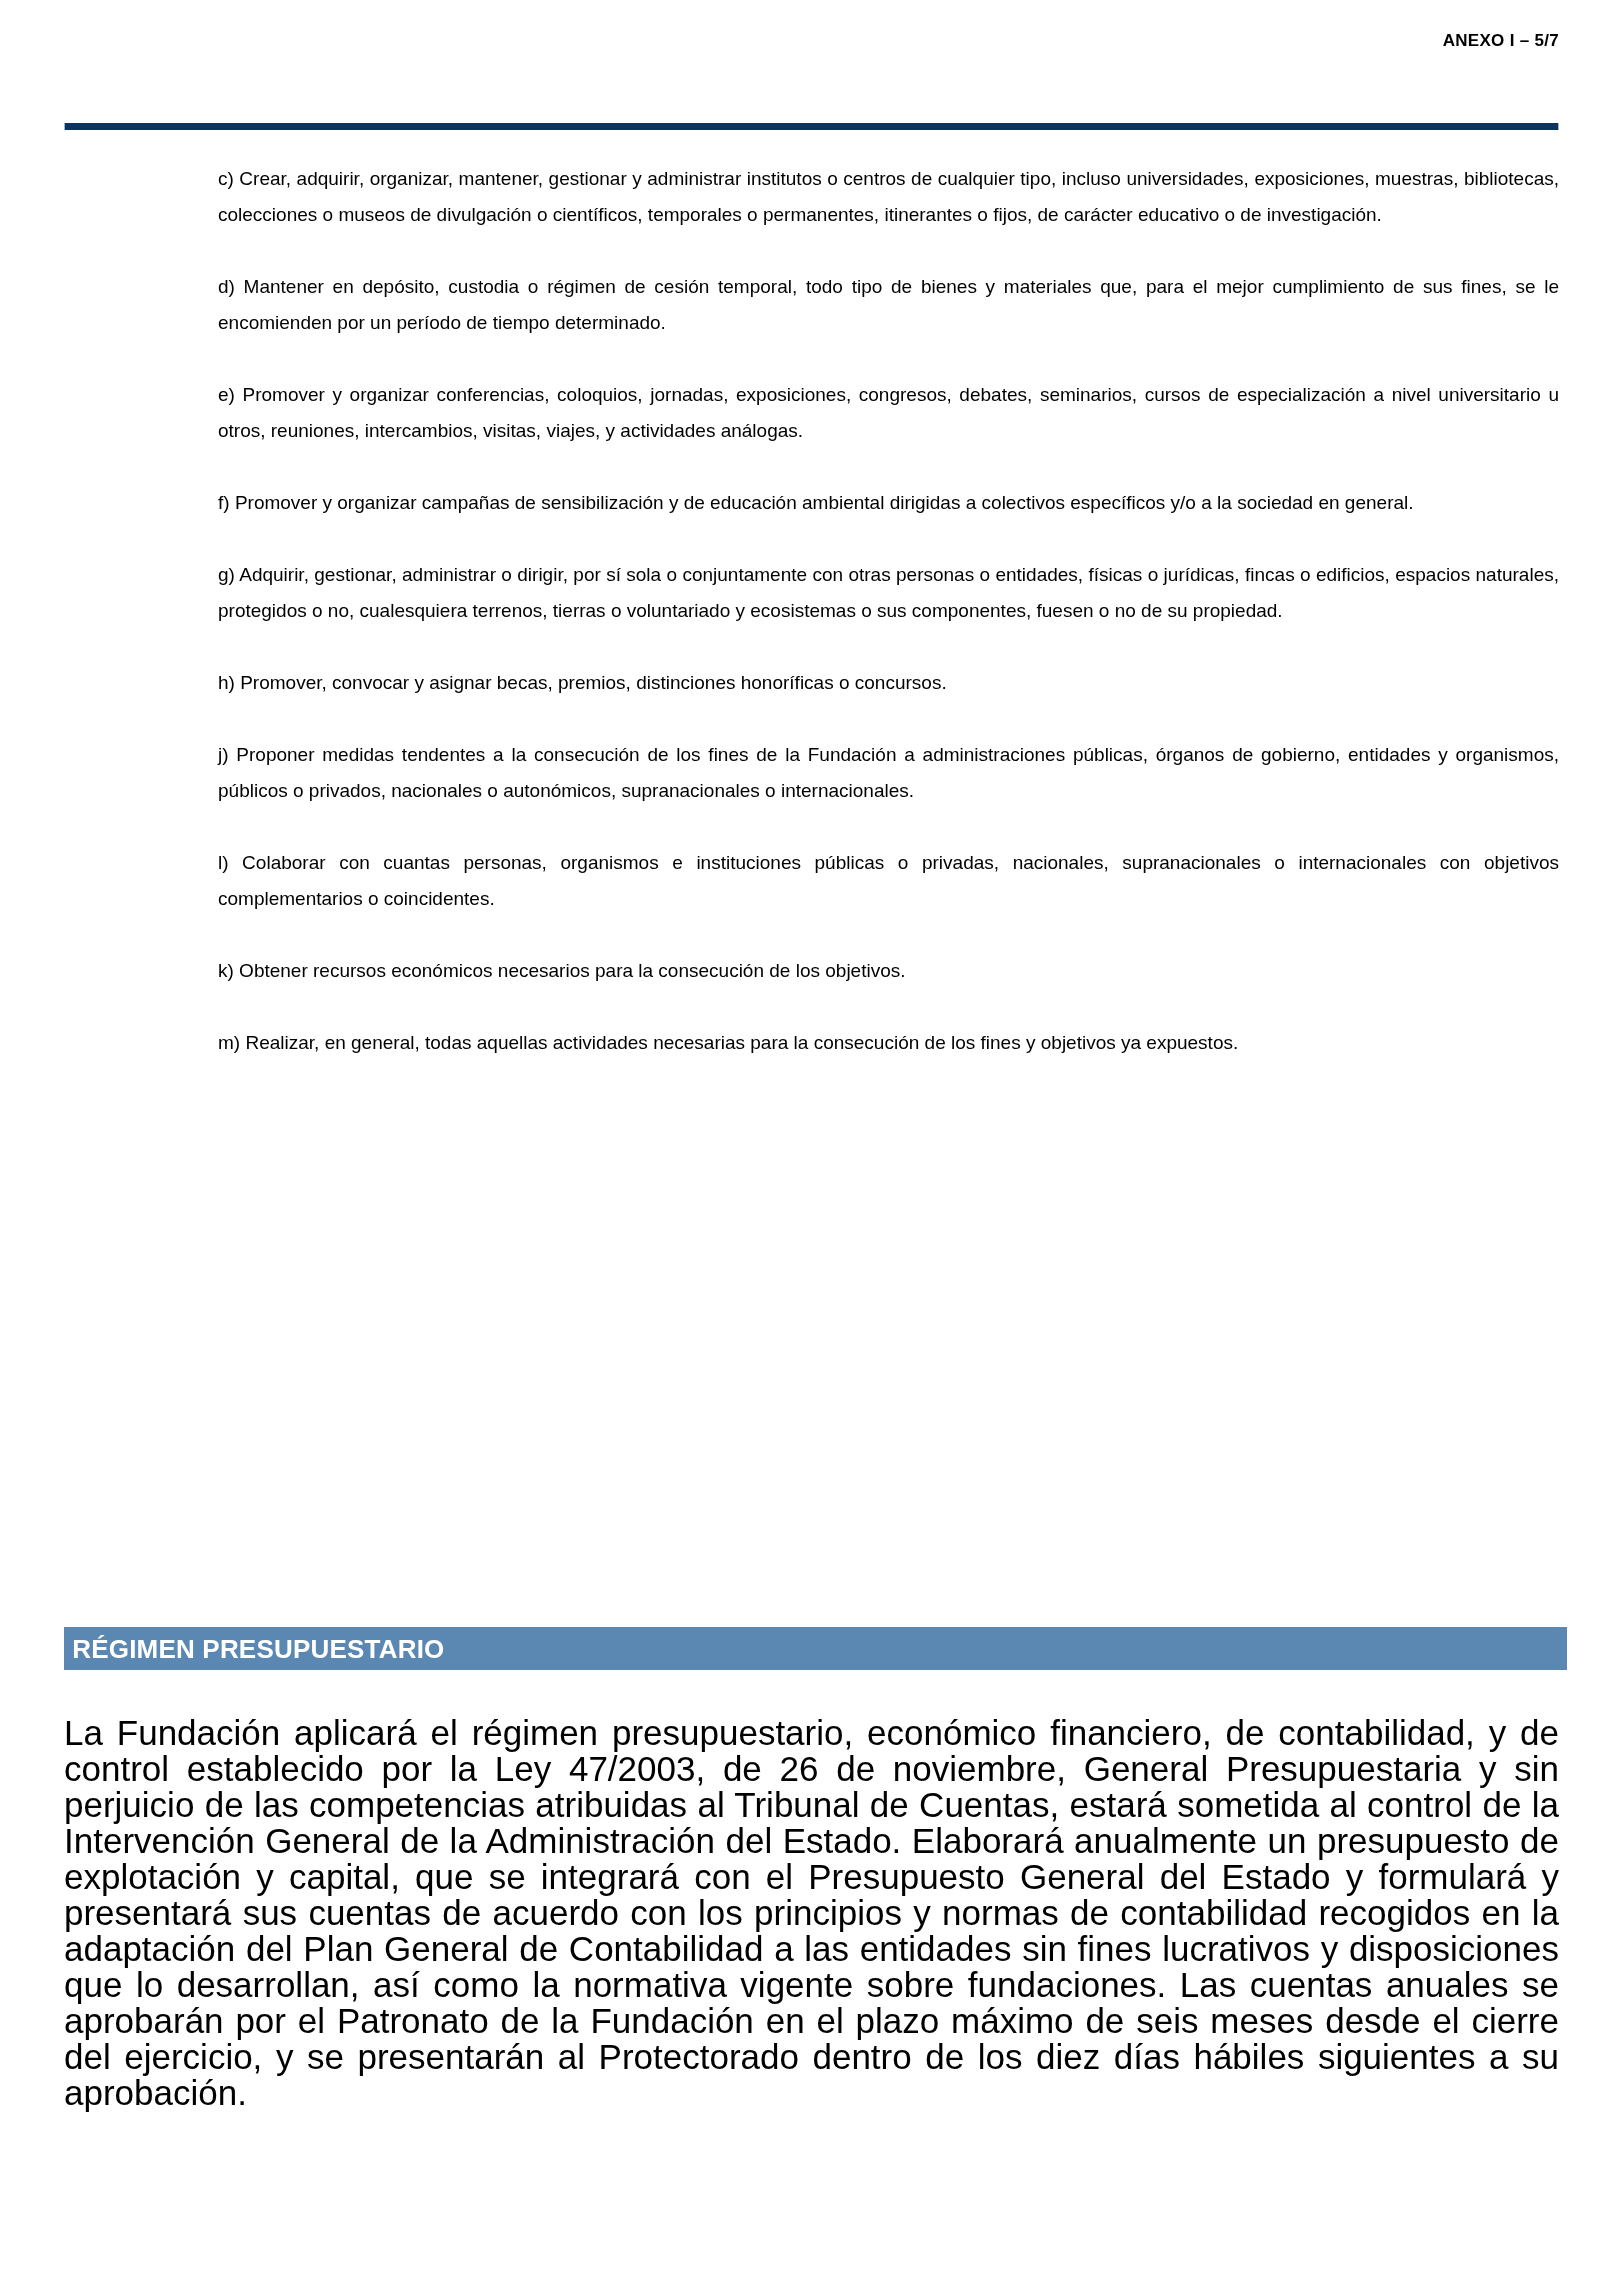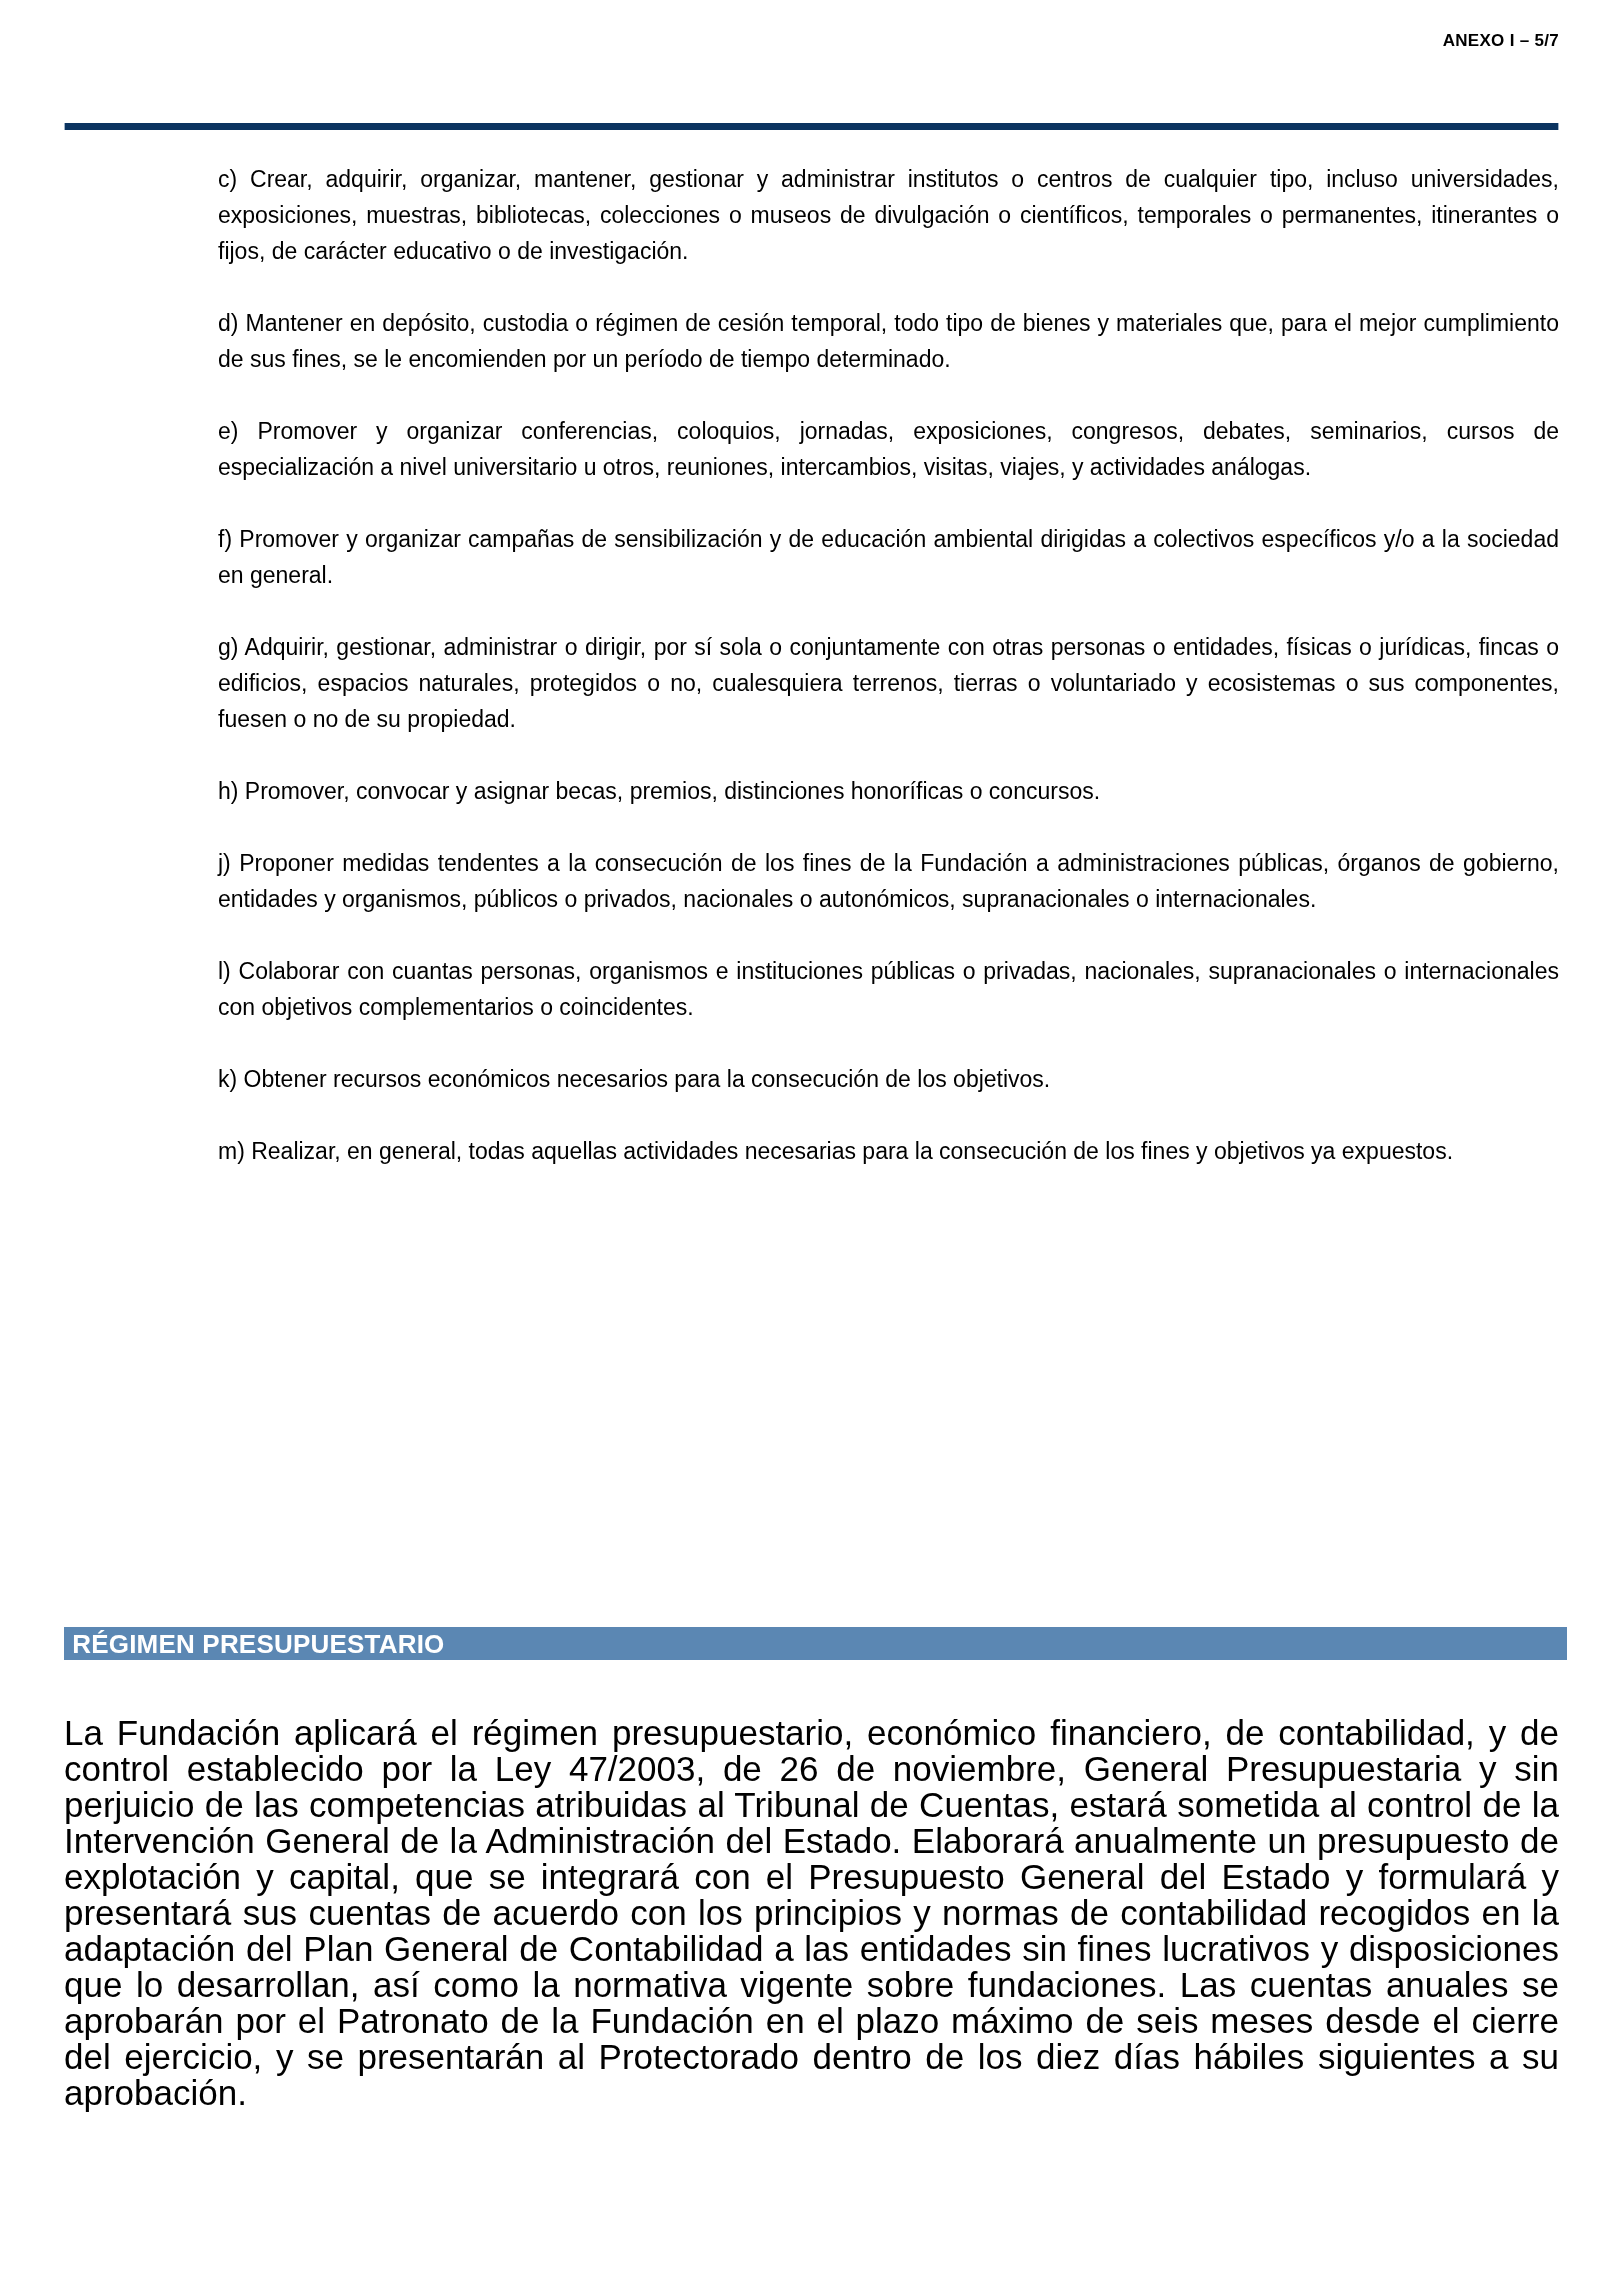--- a/index.html
+++ b/index.html
@@ -57,37 +57,37 @@
     left: 0;
     width: 1623px;
   }
 
   .list-block {
     margin: 0 0 0 0;
     padding: 0 64px 0 218px;
   }
 
   .item {
-    font-size: 23px;
+    font-size: 19px;
     line-height: 36px;
     text-align: justify;
     text-justify: inter-word;
     margin: 0 0 36px 0;
     hyphens: none;
     color: #000000;
   }
   .item:last-child { margin-bottom: 0; }
 
   
   .section-banner {
     position: absolute;
     left: 64px;
     top: 1627px;
     width: 1503px;
-    height: 33px;
+    height: 43px;
     background: #5b87b3;
     display: flex;
     align-items: center;
     box-sizing: border-box;
   }
   .section-banner-label {
     font-size: 26px;
     font-weight: bold;
     color: #ffffff;
     letter-spacing: 0.2px;

